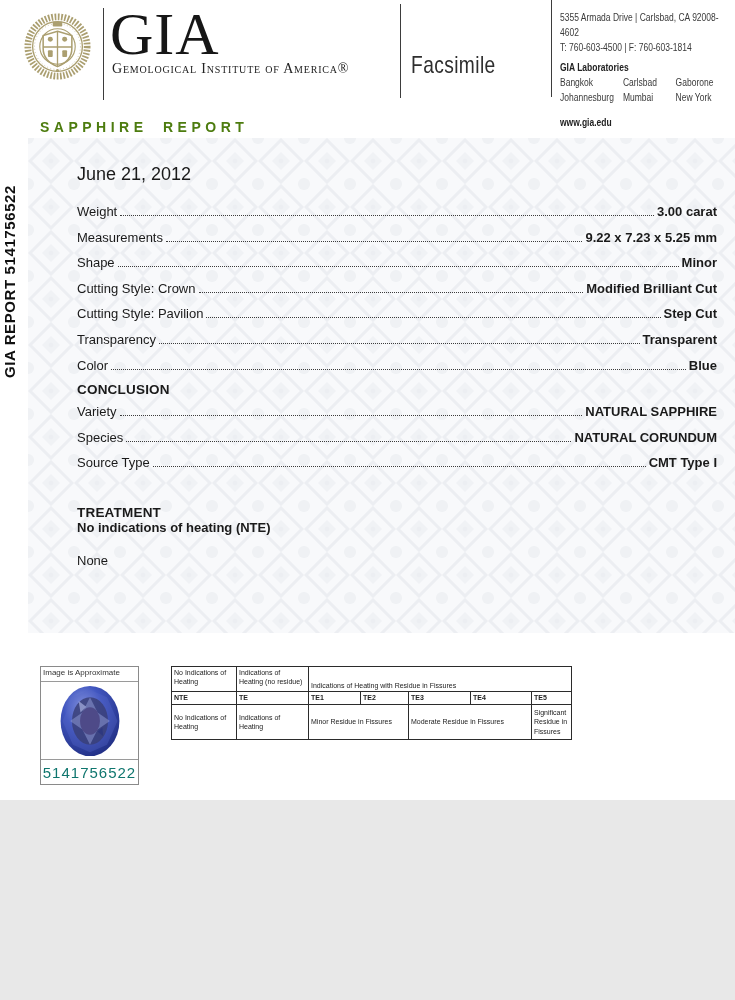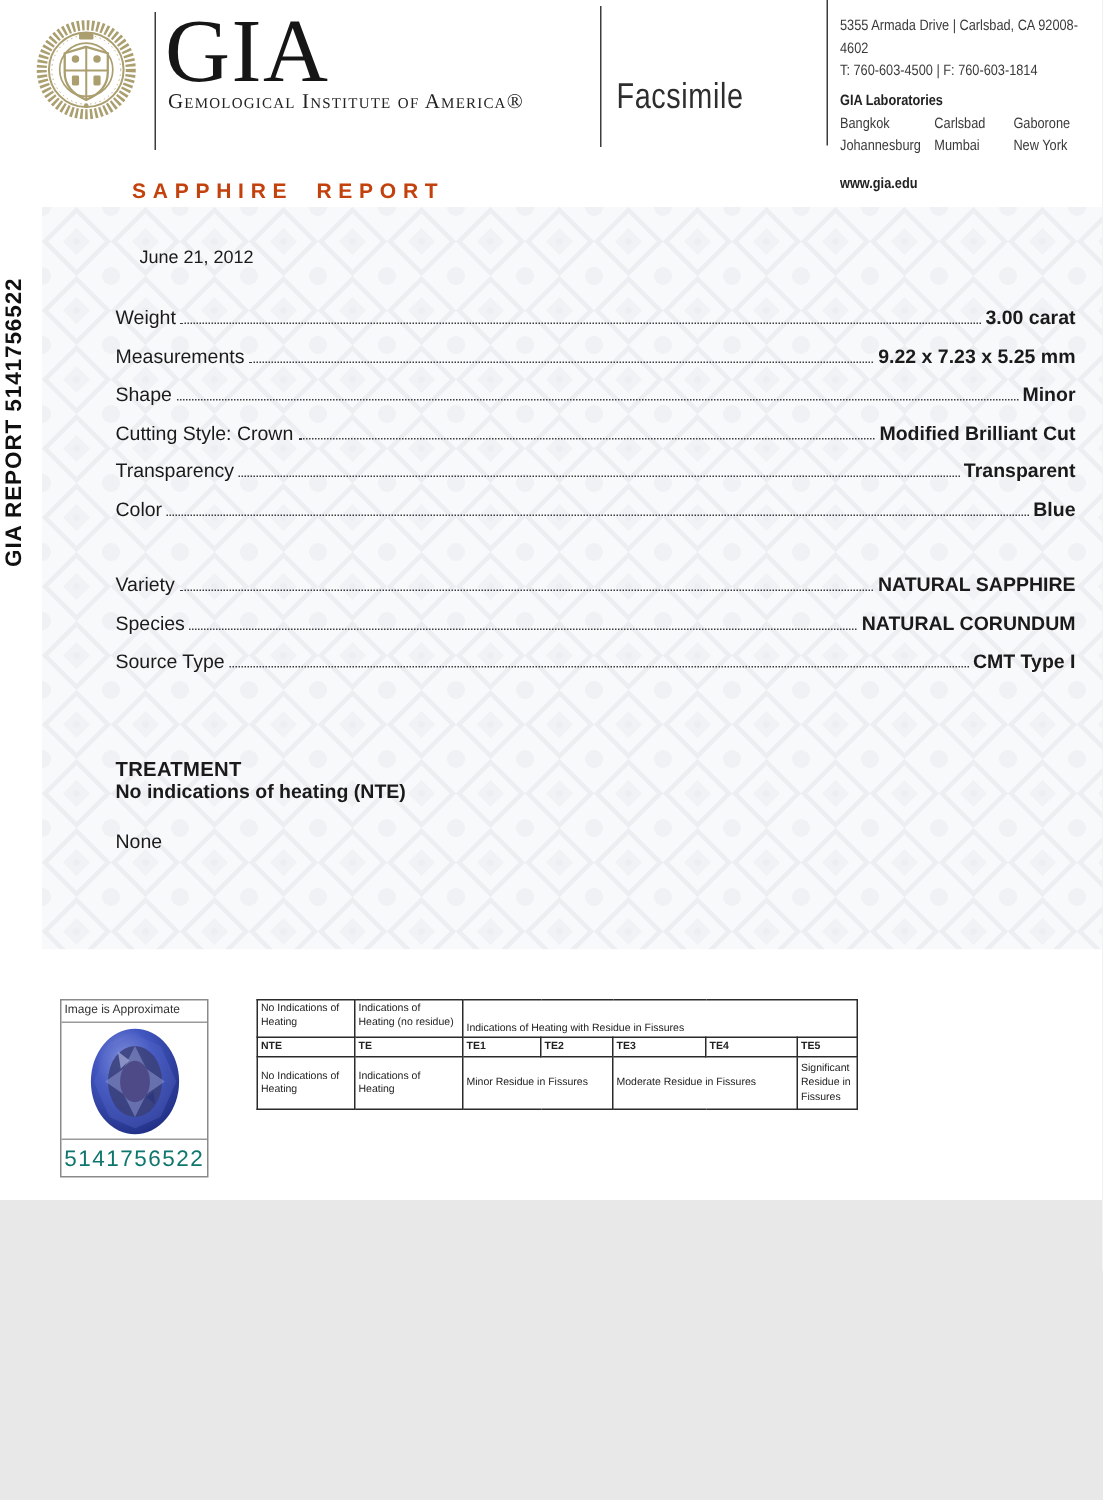--- a/index.html
+++ b/index.html
@@ -21,28 +21,28 @@
              transform-origin:left center;letter-spacing:0.5px;}
   .addr{left:560px;top:10px;width:206px;transform:scaleX(.85);transform-origin:top left;
         font-size:10px;line-height:15px;color:#3a3a3a;}
   .addr .bold{font-weight:bold;color:#222;}
   .labs-grid{display:grid;grid-template-columns:74px 62px auto;line-height:15px;}
   .labs-title{margin-top:5px;}
   .website{margin-top:10px;}
 
   
   .report-title{left:40px;top:119px;font-size:14px;font-weight:bold;letter-spacing:4.5px;
-                word-spacing:7px;color:#c2410c;margin-left:48px;}
+                word-spacing:7px;color:#4d7c0f;}
   .wm-panel{left:28px;top:138px;}
   .side-label{left:1px;top:162px;height:216px;width:21px;writing-mode:vertical-rl;
               transform:rotate(180deg);font-weight:bold;font-size:15px;letter-spacing:0.6px;
               white-space:nowrap;color:#101010;}
 
   
-  .report-date{left:93px;top:164px;font-size:12px;}
+  .report-date{left:77px;top:164px;font-size:18px;}
   .fields{left:77px;top:204px;width:640px;}
   .frow{display:flex;align-items:baseline;font-size:13px;line-height:15px;margin-bottom:10.6px;}
   .frow .lbl{white-space:nowrap;}
   .frow .dots{flex:1;border-bottom:1.6px dotted #3c3c3c;margin:0 3px 3px 3px;min-width:20px;}
   .frow .val{white-space:nowrap;font-weight:bold;}
   .section-title{font-size:13.5px;font-weight:bold;letter-spacing:0.2px;line-height:15px;}
   .conclusion{left:77px;top:382px;width:640px;}
   .conclusion .section-title{margin-bottom:7px;}
   .treatment{left:77px;top:505px;width:640px;font-size:13px;line-height:16px;}
   .treatment .result{font-weight:bold;}
@@ -169,32 +169,38 @@
       <span class="lbl">Shape</span>
       <span class="dots"></span>
       <span class="val">Minor</span>
     </div>
     <div class="frow">
       <span class="lbl">Cutting Style: Crown</span>
       <span class="dots"></span>
       <span class="val">Modified Brilliant Cut</span>
     </div>
     <div class="frow">
+      <span class="lbl">Cutting Style: Pavilion</span>
+      <span class="dots"></span>
+      <span class="val">Step Cut</span>
+    </div>
+    <div class="frow">
       <span class="lbl">Transparency</span>
       <span class="dots"></span>
       <span class="val">Transparent</span>
     </div>
     <div class="frow">
       <span class="lbl">Color</span>
       <span class="dots"></span>
       <span class="val">Blue</span>
     </div>
   </div>
 
   <div class="abs conclusion">
+    <div class="section-title">CONCLUSION</div>
     <div class="frow">
       <span class="lbl">Variety</span>
       <span class="dots"></span>
       <span class="val">NATURAL SAPPHIRE</span>
     </div>
     <div class="frow">
       <span class="lbl">Species</span>
       <span class="dots"></span>
       <span class="val">NATURAL CORUNDUM</span>
     </div>

